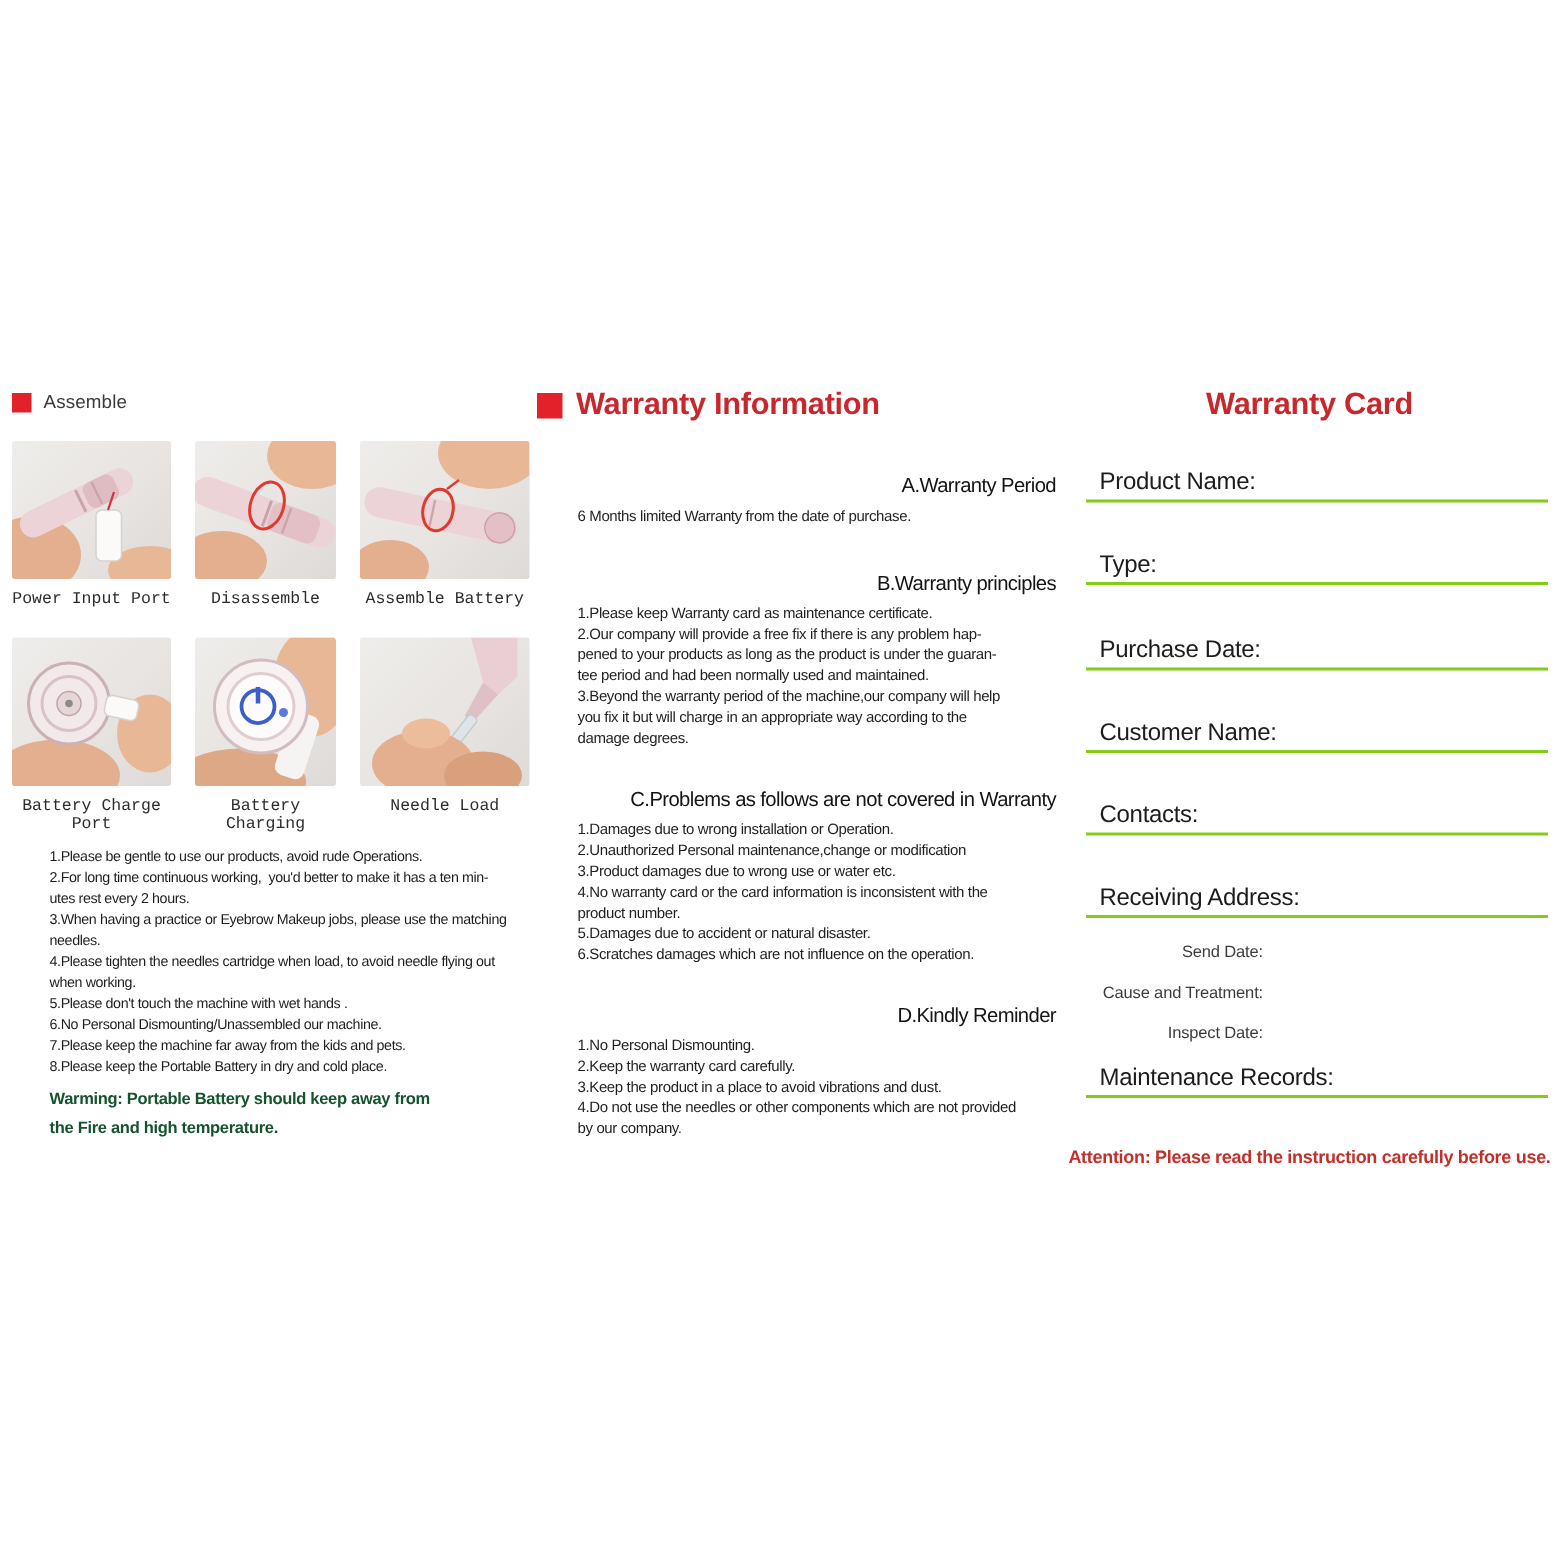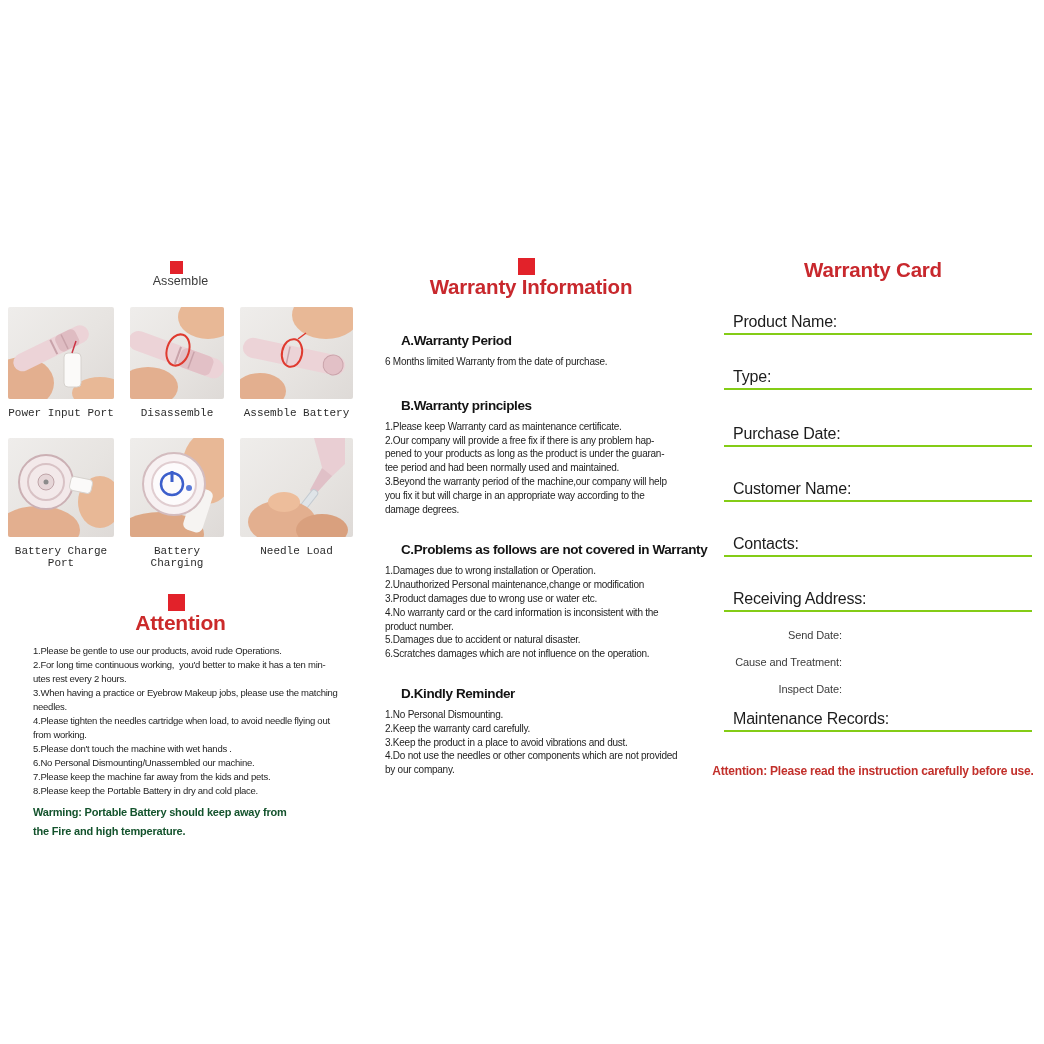--- a/index.html
+++ b/index.html
@@ -1,20 +1,20 @@
 <!DOCTYPE html>
 <html><head>
 <meta charset="utf-8">
 <style>
   html,body{margin:0;padding:0;background:#ffffff;}
   .page{position:relative;width:1044px;height:1044px;background:#fff;overflow:hidden;
         font-family:"Liberation Sans",sans-serif;color:#222;}
 
   
-  .sec-head{display:flex;align-items:center;flex-direction:column;}
+  .sec-head{display:flex;align-items:center;}
   .sq{background:#e2222a;flex:0 0 auto;}
   .sq-sm{width:13px;height:13px;margin-right:8px;}
   .sq-lg{width:17px;height:17px;margin-right:9px;}
 
   
   .col-left{position:absolute;left:8px;top:261px;width:345px;}
   .assemble-title{font-size:12.5px;color:#3a3a3a;letter-spacing:.1px;}
   .photo-row{display:flex;justify-content:space-between;margin-top:19px;}
   .photo-fig{display:block;}
   .photo{border-radius:2px;overflow:hidden;background:linear-gradient(135deg,#efedeb 0%,#e7e4e1 55%,#dedad7 100%);}
@@ -28,21 +28,21 @@
   .attn-title{font-size:21px;font-weight:bold;color:#cb2a2a;letter-spacing:-.2px;}
   .attn-body{margin-top:9px;padding-left:25px;}
   .att-line{font-size:9.5px;line-height:14px;color:#1e1e1e;letter-spacing:-.25px;white-space:pre;}
   .warming{margin-top:5px;padding-left:25px;font-size:11px;font-weight:bold;color:#14532d;line-height:19px;letter-spacing:-.2px;}
 
   
   .col-mid{position:absolute;left:358px;top:258px;width:346px;}
   .wi-title{font-size:20.5px;font-weight:bold;color:#c8282d;letter-spacing:-.2px;white-space:nowrap;}
   .wsec{padding-left:27px;margin-bottom:23px;}
   .wsec-first{margin-top:34px;}
-  .wsec h3{margin:0 0 7px 16px;font-size:13.5px;font-weight:bold;color:#141414;letter-spacing:-.4px;white-space:nowrap;}
+  .wsec h3{margin:0 0 7px 0;font-size:13.5px;font-weight:normal;color:#141414;letter-spacing:-.4px;white-space:nowrap;text-align:right;}
   .bl{font-size:10px;line-height:13.8px;color:#1f1f1f;letter-spacing:-.25px;white-space:pre;}
 
   
   .col-right{position:absolute;left:712px;top:258px;width:322px;height:540px;}
   .wc-title{position:absolute;top:0;left:0;width:100%;text-align:center;
             font-size:20.5px;font-weight:bold;color:#c8282d;letter-spacing:-.2px;}
   .wc-field{position:absolute;left:12px;width:308px;height:22px;border-bottom:2px solid #84cc16;}
   .wc-field .lbl{padding-left:9px;font-size:16px;line-height:21px;color:#1c1c1c;letter-spacing:-.2px;}
   .wc-sub{position:absolute;left:12px;width:118px;text-align:right;font-size:11px;color:#3c3c3c;letter-spacing:-.1px;}
   .wc-note{position:absolute;top:506px;left:0;width:100%;text-align:center;
@@ -150,33 +150,29 @@
             <rect x="58" y="50" width="7" height="22" rx="3" fill="#dfe4e8" stroke="#c3cad0" transform="rotate(38 61 61)"></rect>
             <ellipse cx="34" cy="84" rx="34" ry="22" fill="#e3af8f"></ellipse>
             <ellipse cx="74" cy="92" rx="26" ry="16" fill="#d9a07e"></ellipse>
             <ellipse cx="36" cy="64" rx="16" ry="10" fill="#edbd9b"></ellipse>
           </svg>
         </div>
         <figcaption class="caption">Needle Load</figcaption>
       </figure>
     </div>
 
-    <div class="sec-head attn-head">
-      <span class="sq sq-lg"></span>
-      <span class="attn-title">Attention</span>
-    </div>
 
     <div class="attn-body">
       <div class="att-line">1.Please be gentle to use our products, avoid rude Operations.</div>
       <div class="att-line">2.For long time continuous working,  you'd better to make it has a ten min-</div>
       <div class="att-line">utes rest every 2 hours.</div>
       <div class="att-line">3.When having a practice or Eyebrow Makeup jobs, please use the matching</div>
       <div class="att-line">needles.</div>
       <div class="att-line">4.Please tighten the needles cartridge when load, to avoid needle flying out</div>
-      <div class="att-line">from working.</div>
+      <div class="att-line">when working.</div>
       <div class="att-line">5.Please don't touch the machine with wet hands .</div>
       <div class="att-line">6.No Personal Dismounting/Unassembled our machine.</div>
       <div class="att-line">7.Please keep the machine far away from the kids and pets.</div>
       <div class="att-line">8.Please keep the Portable Battery in dry and cold place.</div>
     </div>
 
     <div class="warming">
       <div>Warming: Portable Battery should keep away from</div>
       <div>the Fire and high temperature.</div>
     </div>

